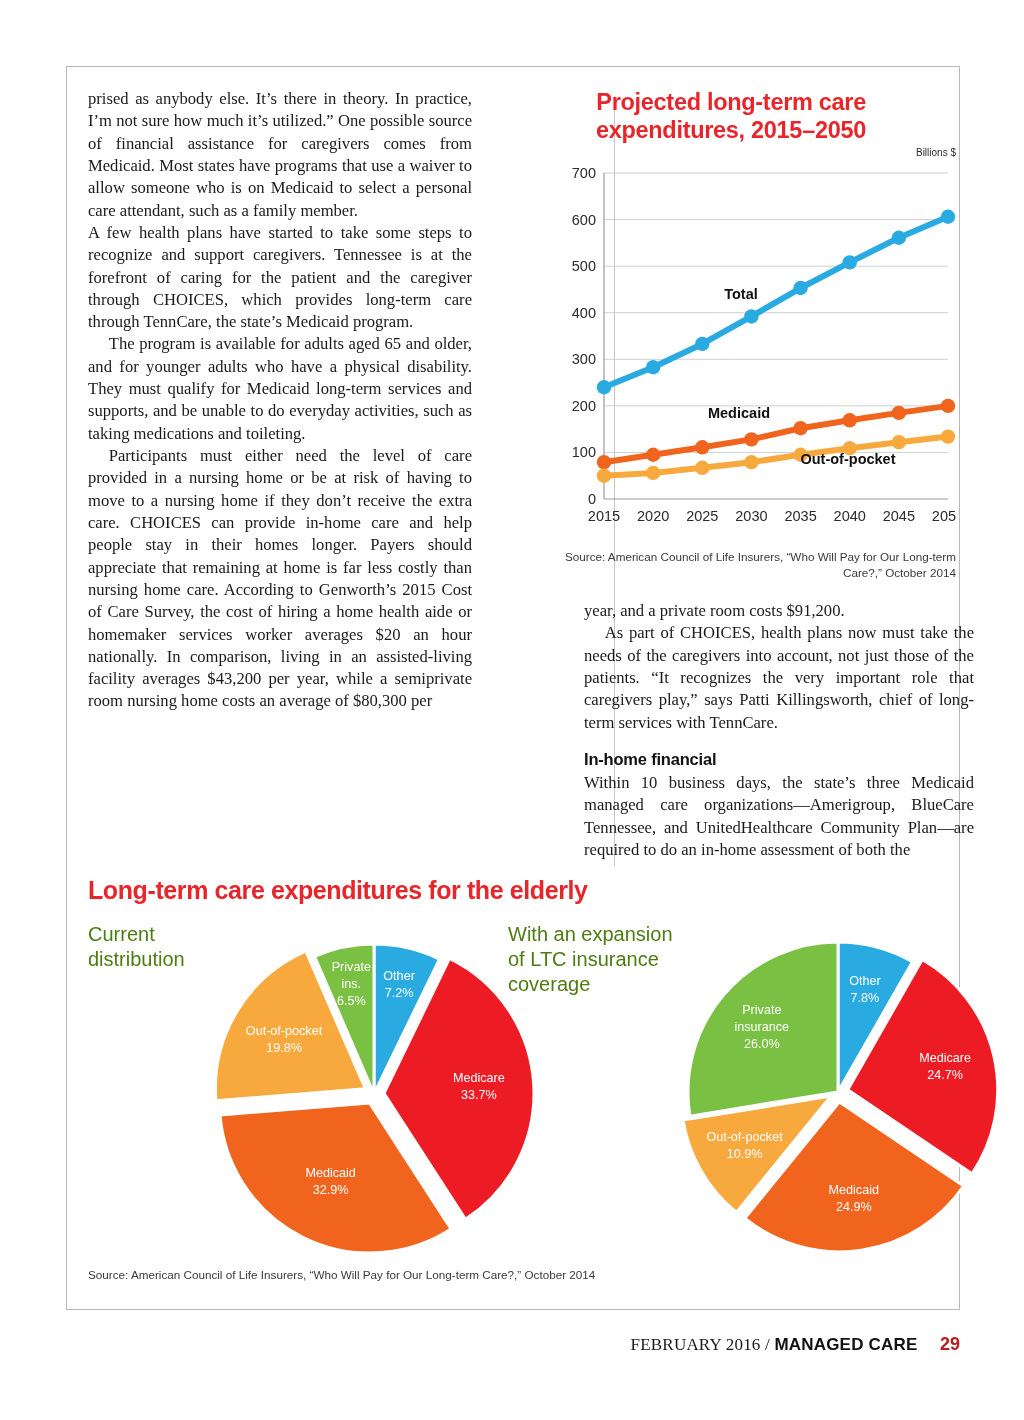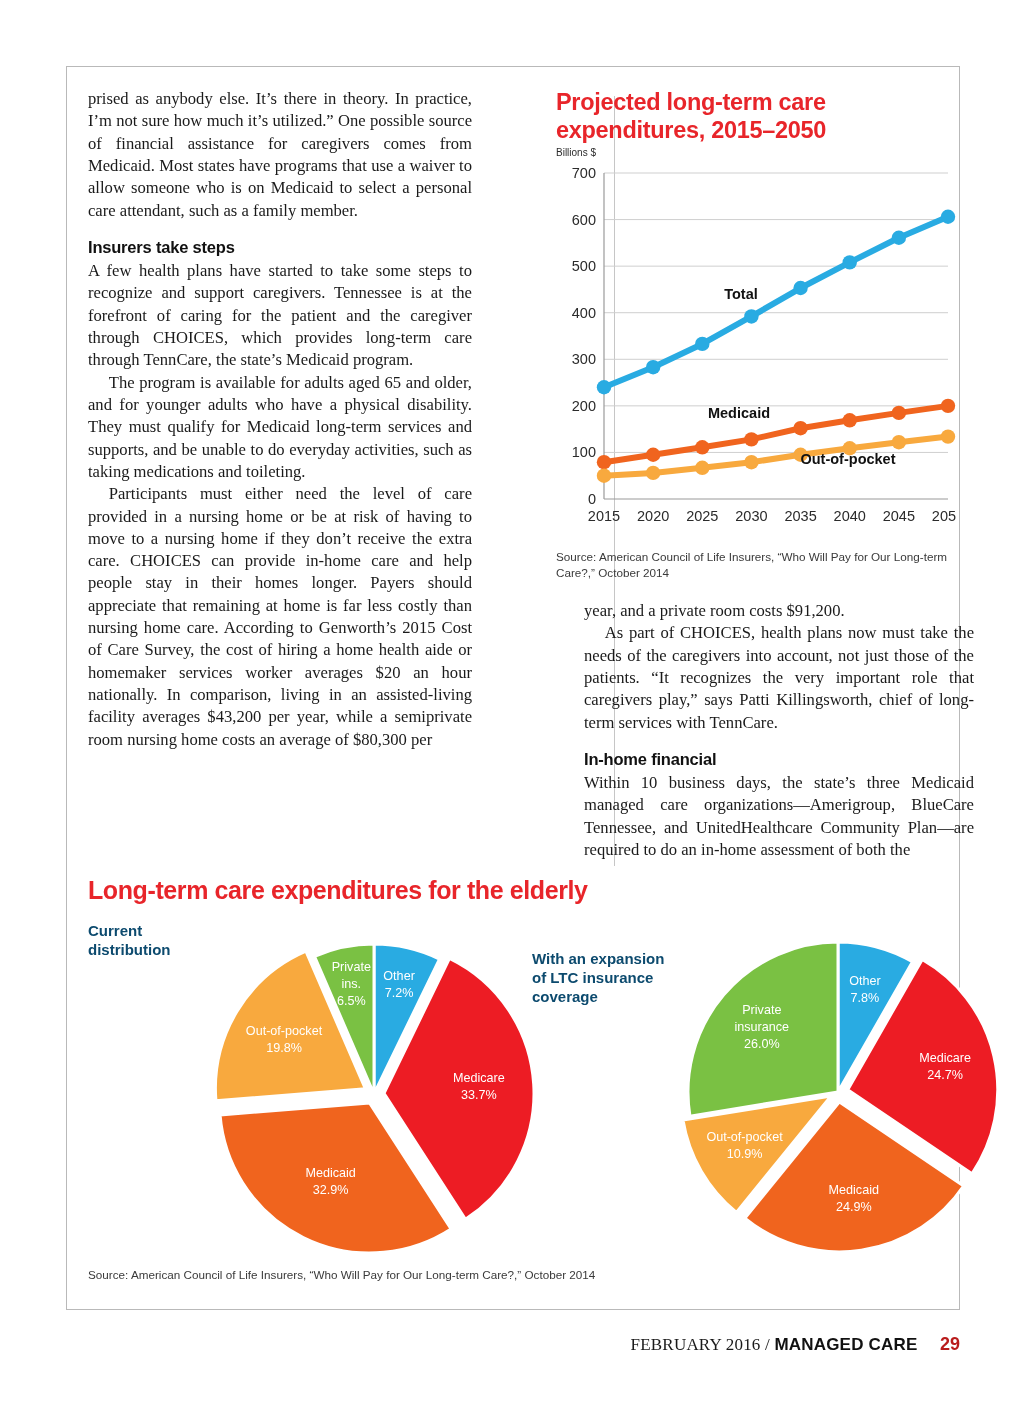--- a/index.html
+++ b/index.html
@@ -68,20 +68,21 @@
     margin: 14px 0 2px 0;
     letter-spacing: -0.2px;
   }
 
   
   #linechart-block {
     position: absolute;
     left: 468px;
     top: 0px;
     width: 400px;
+    text-align: right;
   }
   .chart-title {
     font-family: "Liberation Sans", sans-serif;
     font-weight: bold;
     font-size: 23.5px;
     line-height: 1.2;
     color: #e8252a;
     letter-spacing: -0.3px;
     margin: 0 0 3px 0;
     max-width: 310px;
@@ -112,27 +113,27 @@
   .pies-title {
     font-family: "Liberation Sans", sans-serif;
     font-weight: bold;
     font-size: 25px;
     color: #e8252a;
     letter-spacing: -0.4px;
     margin: 0 0 6px 0;
   }
   .pie-caption {
     font-family: "Liberation Sans", sans-serif;
-    font-weight: bold;
-    font-size: 15px;
+    font-weight: normal;
+    font-size: 20px;
     line-height: 1.25;
-    color: #0c4a6e;
+    color: #4d7c0f;
   }
   #caption-left  { position: absolute; left: 0px;   top: 46px; width: 160px; }
-  #caption-right { position: absolute; left: 444px; top: 46px; width: 185px; margin-top: 28px; }
+  #caption-right { position: absolute; left: 420px; top: 46px; width: 185px; }
 
   #pie-left-wrap  { position: absolute; left: 118px; top: 38px; }
   #pie-right-wrap { position: absolute; left: 580px; top: 38px; }
 
   .pie-label {
     font-family: "Liberation Sans", sans-serif;
     font-size: 12.6px;
     fill: #ffffff;
     text-anchor: middle;
     dominant-baseline: middle;
@@ -192,21 +193,20 @@
 <body>
 
 <div id="page-frame"></div>
 
 <div id="article">
 
   <div class="col-divider"></div>
 
   <div class="body-col" id="left-col">
     <p>prised as anybody else. It’s there in theory. In practice, I’m not sure how much it’s utilized.” One possible source of financial assistance for caregivers comes from Medicaid. Most states have programs that use a waiver to allow someone who is on Medicaid to select a personal care attendant, such as a family member.</p>
-    <h3 class="subhead">Insurers take steps</h3>
     <p>A few health plans have started to take some steps to recognize and support caregivers. Tennessee is at the forefront of caring for the patient and the caregiver through CHOICES, which provides long-term care through TennCare, the state’s Medicaid program.</p>
     <p class="indent">The program is available for adults aged 65 and older, and for younger adults who have a physical disability. They must qualify for Medicaid long-term services and supports, and be unable to do everyday activities, such as taking medications and toileting.</p>
     <p class="indent">Participants must either need the level of care provided in a nursing home or be at risk of having to move to a nursing home if they don’t receive the extra care. CHOICES can provide in-home care and help people stay in their homes longer. Payers should appreciate that remaining at home is far less costly than nursing home care. According to Genworth’s 2015 Cost of Care Survey, the cost of hiring a home health aide or homemaker services worker averages $20 an hour nationally. In comparison, living in an assisted-living facility averages $43,200 per year, while a semiprivate room nursing home costs an average of $80,300 per</p>
   </div>
 
   <div class="body-col" id="right-col">
     <p>year, and a private room costs $91,200.</p>
     <p class="indent">As part of CHOICES, health plans now must take the needs of the caregivers into account, not just those of the patients. “It recognizes the very important role that caregivers play,” says Patti Killingsworth, chief of long-term services with TennCare.</p>
     <h3 class="subhead">In-home financial</h3>
     <p>Within 10 business days, the state’s three Medicaid managed care organizations—Amerigroup, BlueCare Tennessee, and UnitedHealthcare Community Plan—are required to do an in-home assessment of both the</p>

